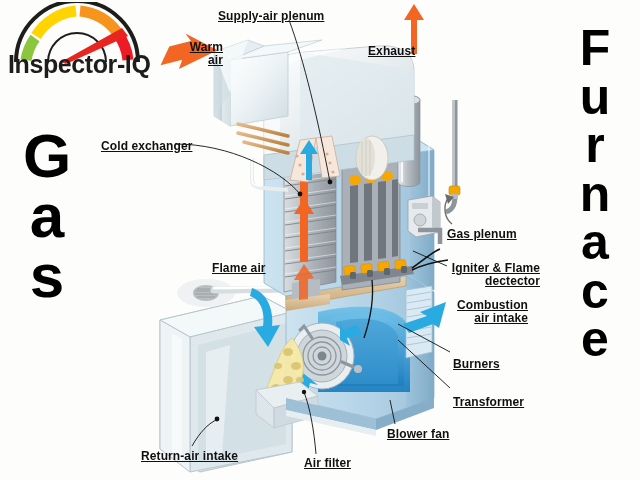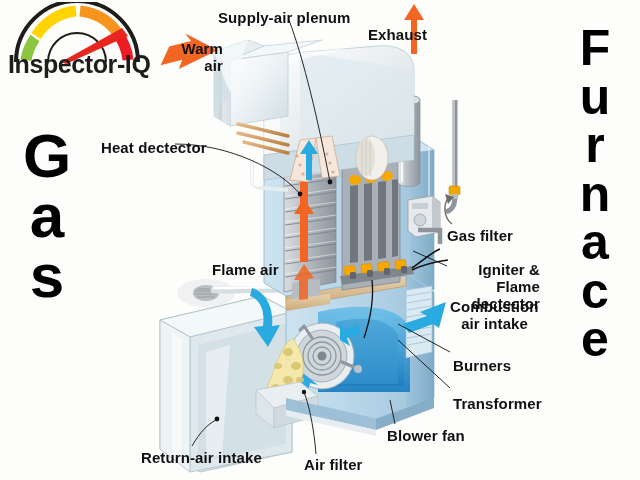--- a/index.html
+++ b/index.html
@@ -26,25 +26,26 @@
     font-family:"Liberation Sans", sans-serif;
     line-height:0.97;
     text-align:center;
   }
   #word-gas{left:12px;top:126px;width:70px;font-size:62px;}
   #word-furnace{left:560px;top:24px;width:70px;font-size:50px;}
   .sideword span{display:block;}
   
   .lbl{
     position:absolute;
-    font-size:15px;font-weight:bold;color:#101010;
+    font-size:12px;font-weight:bold;color:#101010;
     font-family:"Liberation Sans", sans-serif;
     line-height:1.12;
     letter-spacing:0.1px;
     white-space:pre-line;
+    text-decoration:underline;
   }
   .lbl.c{text-align:right;}
   
   #art{position:absolute;left:0;top:0;width:640px;height:480px;}
 </style>
 </head>
 <body>
 
 <div id="stage">
 
@@ -414,23 +415,23 @@
       <circle cx="304" cy="392" r="2.2" fill="#111" stroke="none"></circle>
 
       <path d="M192 446 C200 432 208 424 216 420"></path>
       <circle cx="217" cy="419" r="2.4" fill="#111" stroke="none"></circle>
     </g>
   </svg>
 
   <div class="lbl" style="left:218px;top:10px;">Supply-air plenum</div>
   <div class="lbl c" style="left:179px;top:41px;width:44px;">Warm
 air</div>
-  <div class="lbl" style="left:368px;top:27px;">Exhaust</div>
-  <div class="lbl" style="left:101px;top:140px;">Heat dectector</div>
-  <div class="lbl" style="left:447px;top:228px;">Gas filter</div>
+  <div class="lbl" style="left:368px;top:45px;">Exhaust</div>
+  <div class="lbl" style="left:101px;top:140px;">Cold exchanger</div>
+  <div class="lbl" style="left:447px;top:228px;">Gas plenum</div>
   <div class="lbl" style="left:212px;top:262px;">Flame air</div>
   <div class="lbl c" style="left:450px;top:262px;width:90px;">Igniter &amp; Flame
  dectector</div>
   <div class="lbl c" style="left:450px;top:299px;width:78px;">Combustion
 air intake</div>
   <div class="lbl" style="left:453px;top:358px;">Burners</div>
   <div class="lbl" style="left:453px;top:396px;">Transformer</div>
   <div class="lbl" style="left:387px;top:428px;">Blower fan</div>
   <div class="lbl" style="left:304px;top:457px;">Air filter</div>
   <div class="lbl" style="left:141px;top:450px;">Return-air intake</div>

